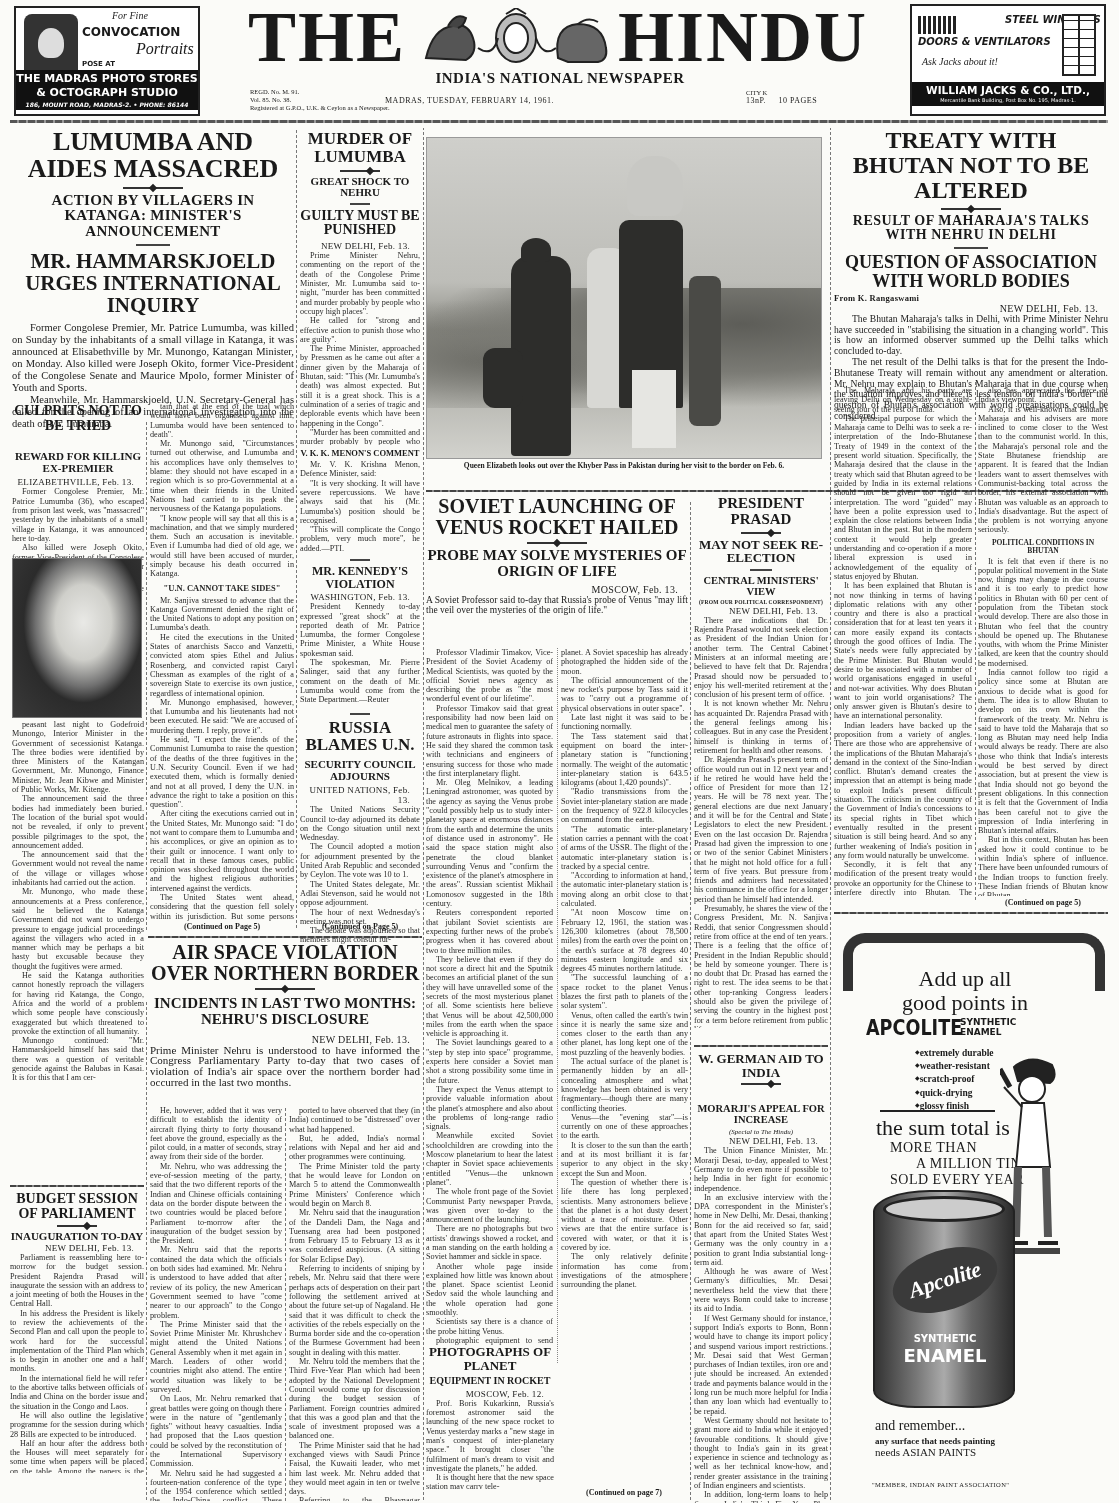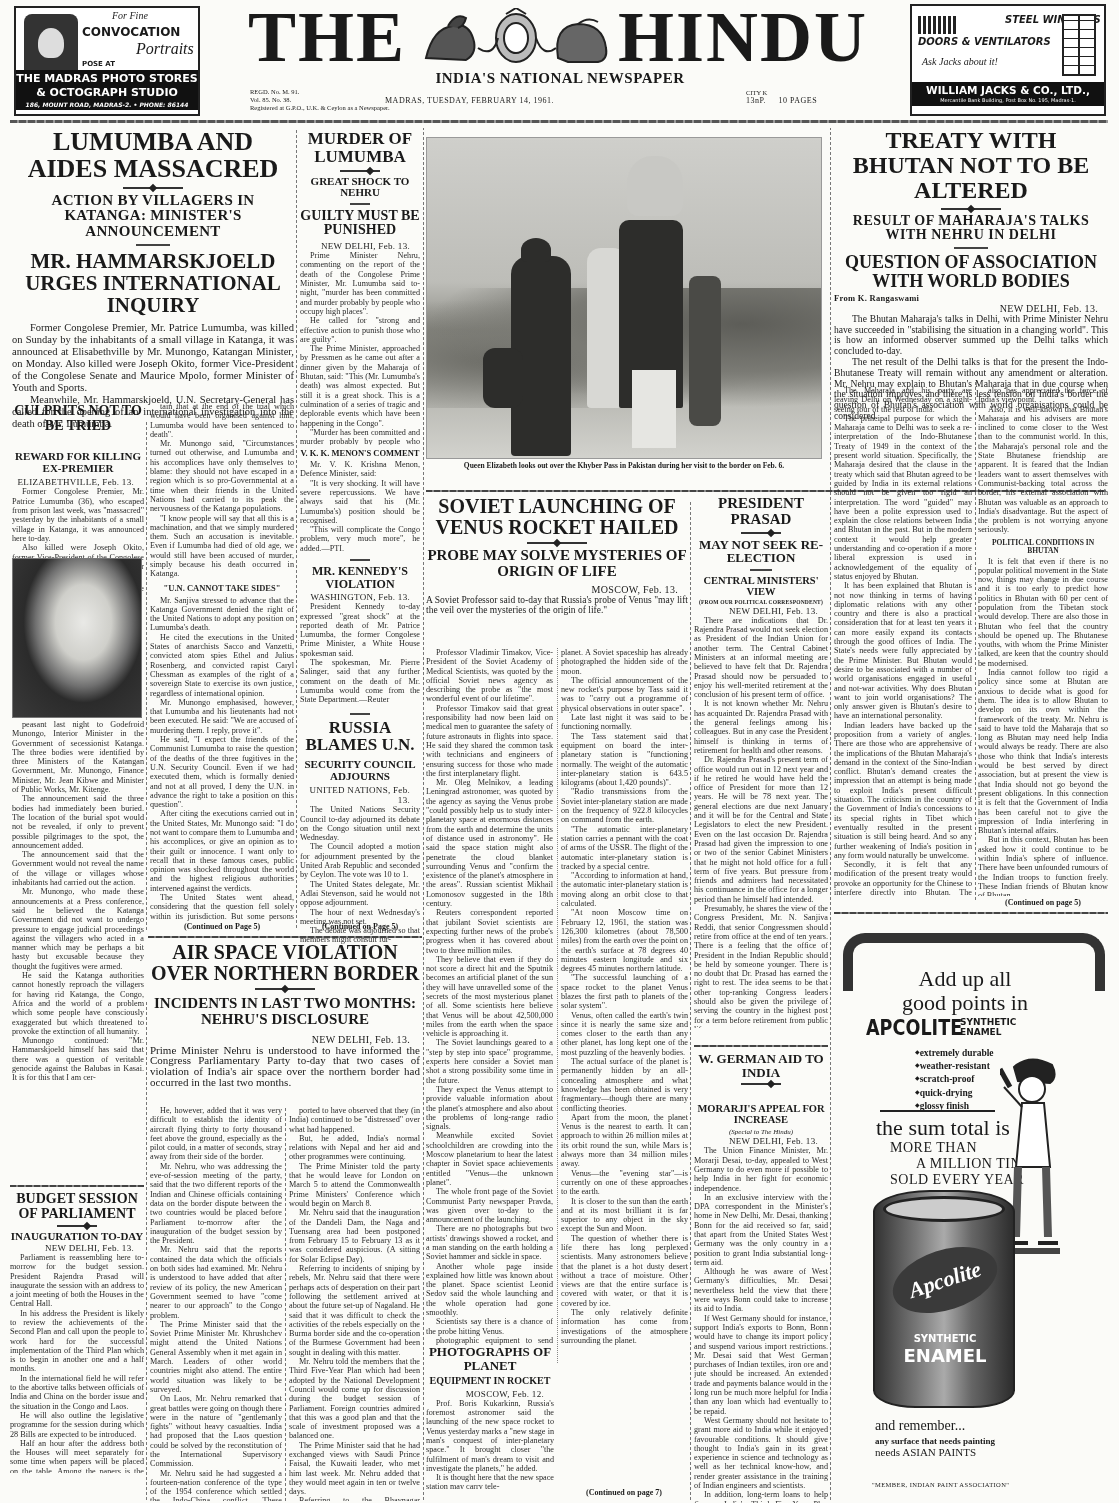--- a/index.html
+++ b/index.html
@@ -281,21 +281,20 @@
   <p>The official announcement of the new rocket's purpose by Tass said it was to "carry out a programme of physical observations in outer space".</p>
   <p>Late last night it was said to be functioning normally.</p>
   <p>The Tass statement said that equipment on board the inter-planetary station is "functioning normally. The weight of the automatic inter-planetary station is 643.5 kilograms (about 1,420 pounds)".</p>
   <p>"Radio transmissions from the Soviet inter-planetary station are made on the frequency of 922.8 kilocycles on command from the earth.</p>
   <p>"The automatic inter-planetary station carries a pennant with the coat of arms of the USSR. The flight of the automatic inter-planetary station is tracked by a special centre.</p>
   <p>"According to information at hand, the automatic inter-planetary station is moving along an orbit close to that calculated.</p>
   <p>"At noon Moscow time on February 12, 1961, the station was 126,300 kilometres (about 78,500 miles) from the earth over the point on the earth's surface at 78 degrees 40 minutes eastern longitude and six degrees 45 minutes northern latitude.</p>
   <p>"The successful launching of a space rocket to the planet Venus blazes the first path to planets of the solar system".</p>
   <p>Venus, often called the earth's twin since it is nearly the same size and comes closer to the earth than any other planet, has long kept one of the most puzzling of the heavenly bodies.</p>
   <p>The actual surface of the planet is permanently hidden by an all-concealing atmosphere and what knowledge has been obtained is very fragmentary—though there are many conflicting theories.</p>
-  <p>Apart from the moon, the planet Venus is the nearest to earth. It can approach to within 26 million miles at its orbit round the sun, while Mars is always more than 34 million miles away.</p>
   <p>Venus—the "evening star"—is currently on one of these approaches to the earth.</p>
   <p>It is closer to the sun than the earth and at its most brilliant it is far superior to any object in the sky except the Sun and Moon.</p>
   <p>The question of whether there is life there has long perplexed scientists. Many astronomers believe that the planet is a hot dusty desert without a trace of moisture. Other views are that the entire surface is covered with water, or that it is covered by ice.</p>
   <p>The only relatively definite information has come from investigations of the atmosphere surrounding the planet.</p>
 
 </div>
 
 <div class="abs" style="left:426px;top:1345px;width:128px;background:#fbfbf8;">
   <div class="h1" style="font-size:13px;">PHOTOGRAPHS OF PLANET</div>
   <div class="h1" style="font-size:10px;margin-top:4px;">EQUIPMENT IN ROCKET</div>

